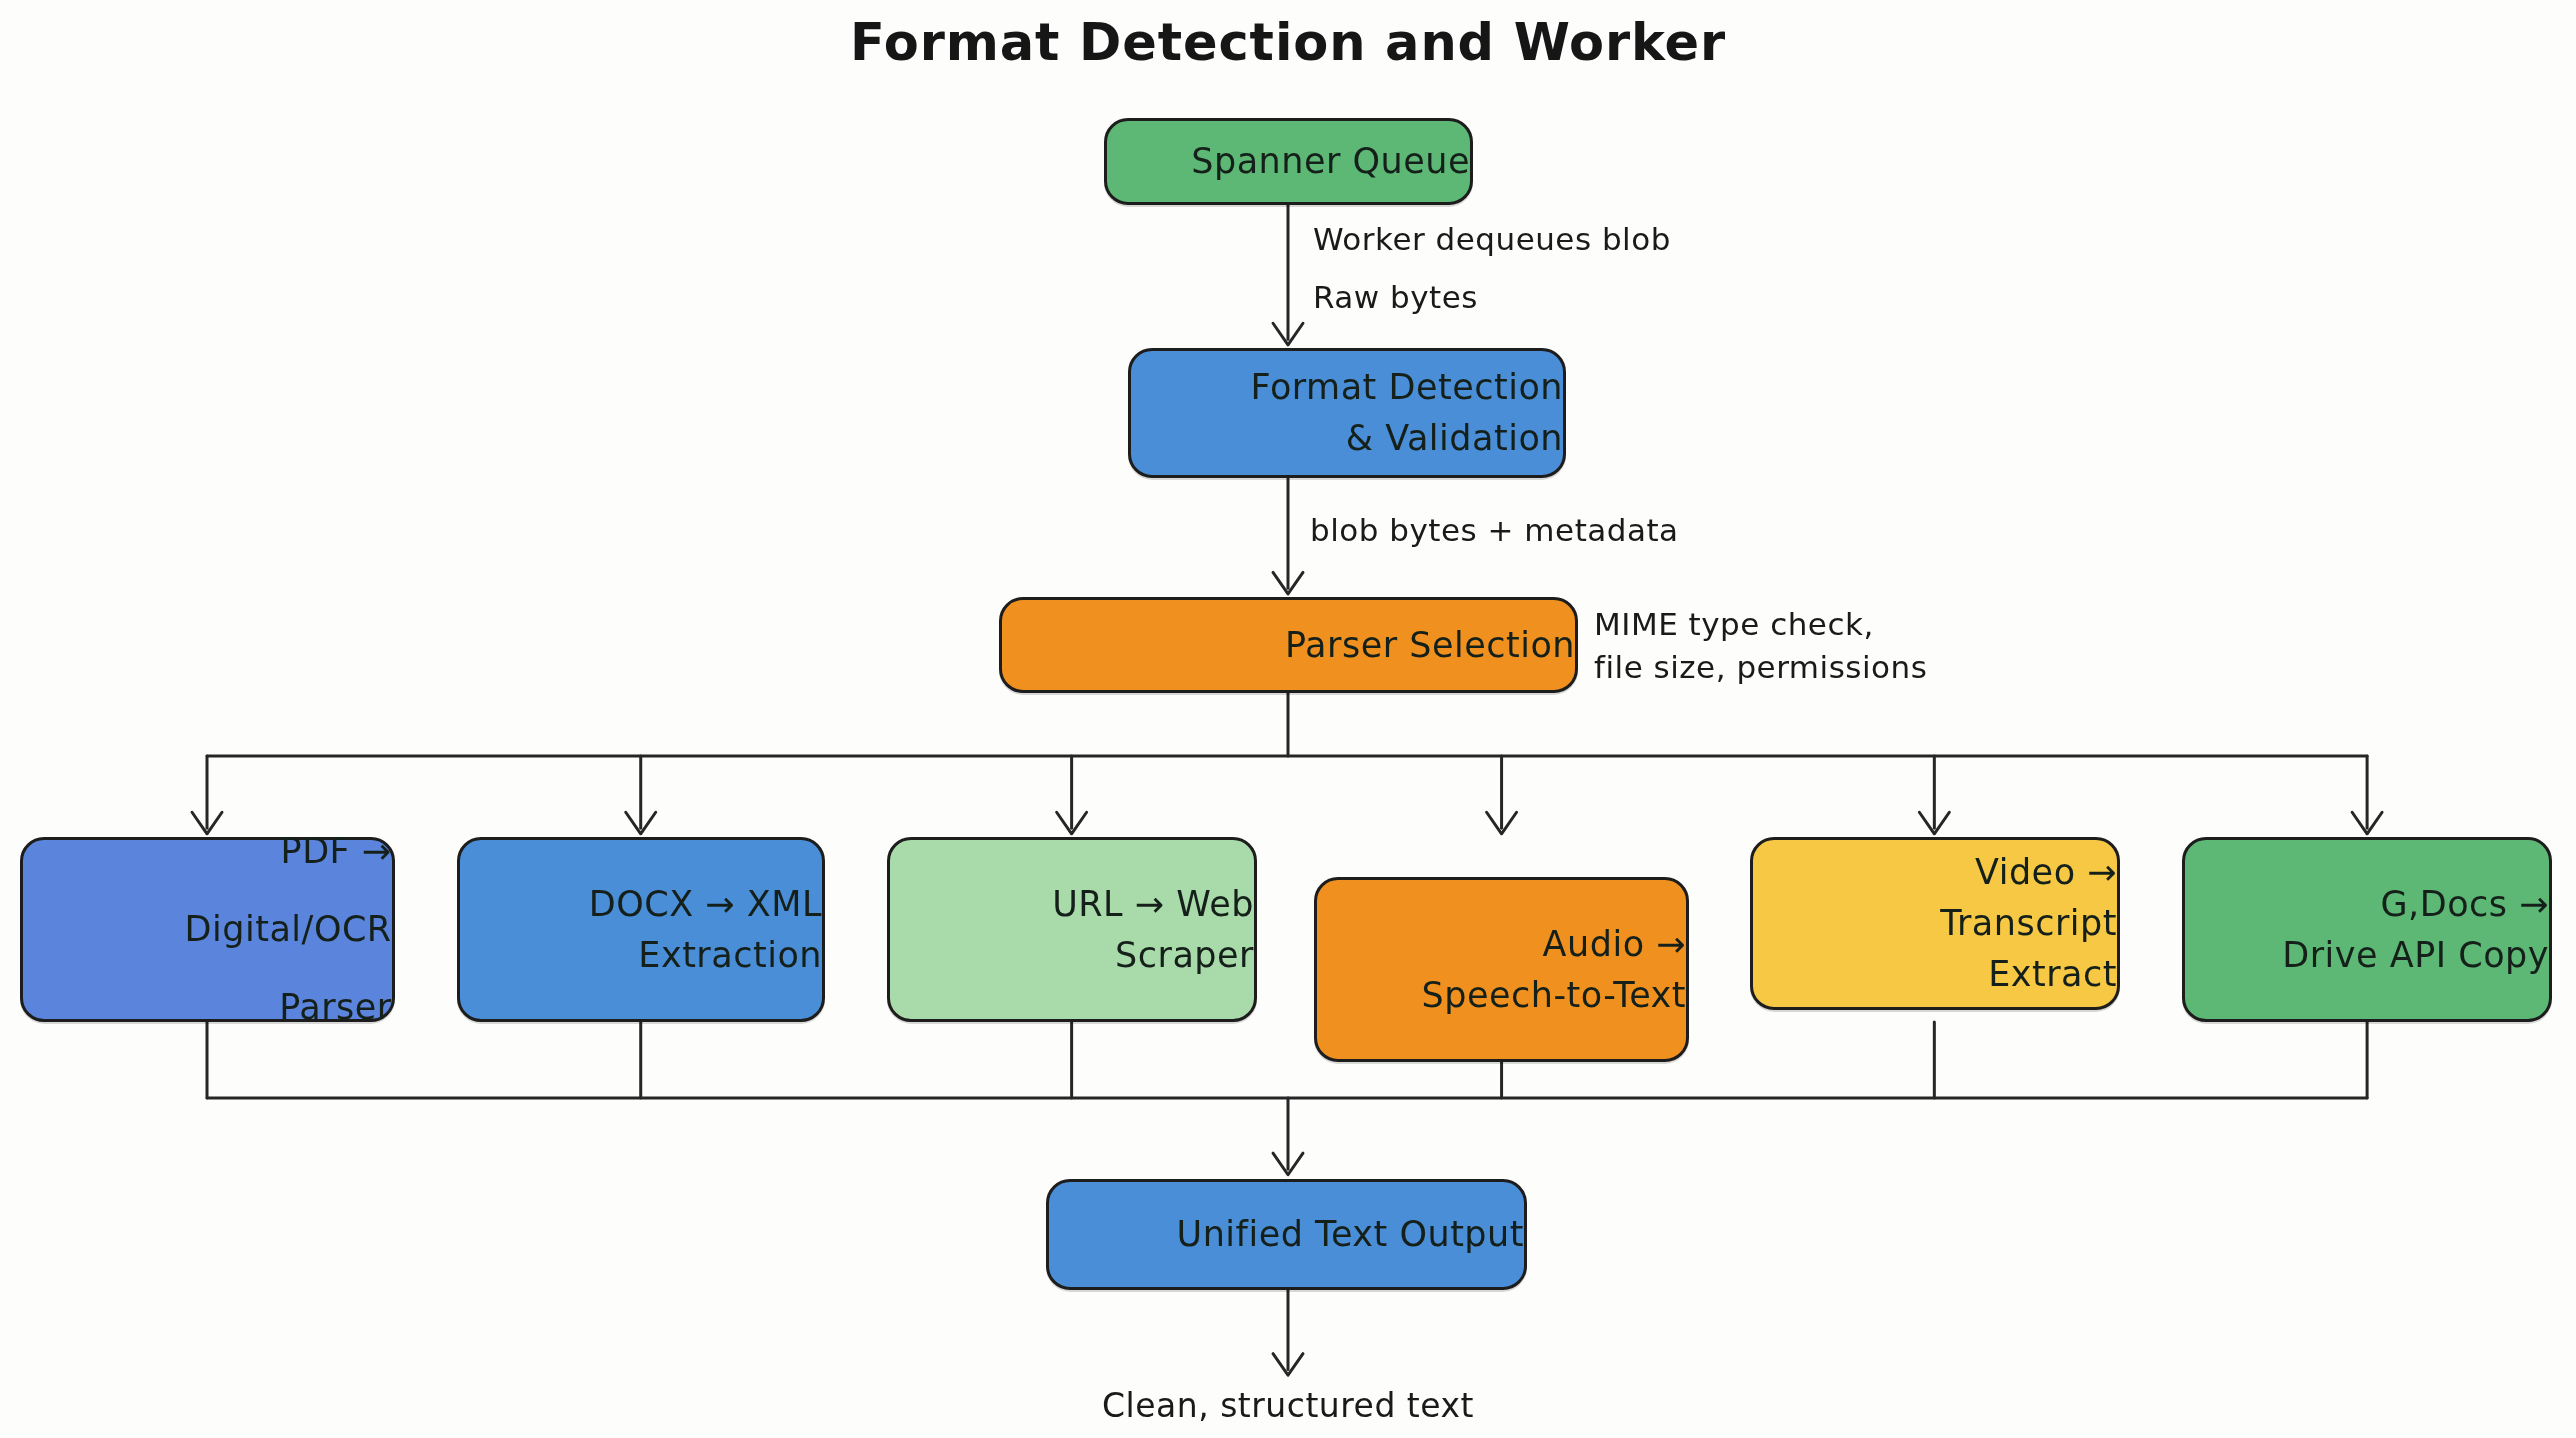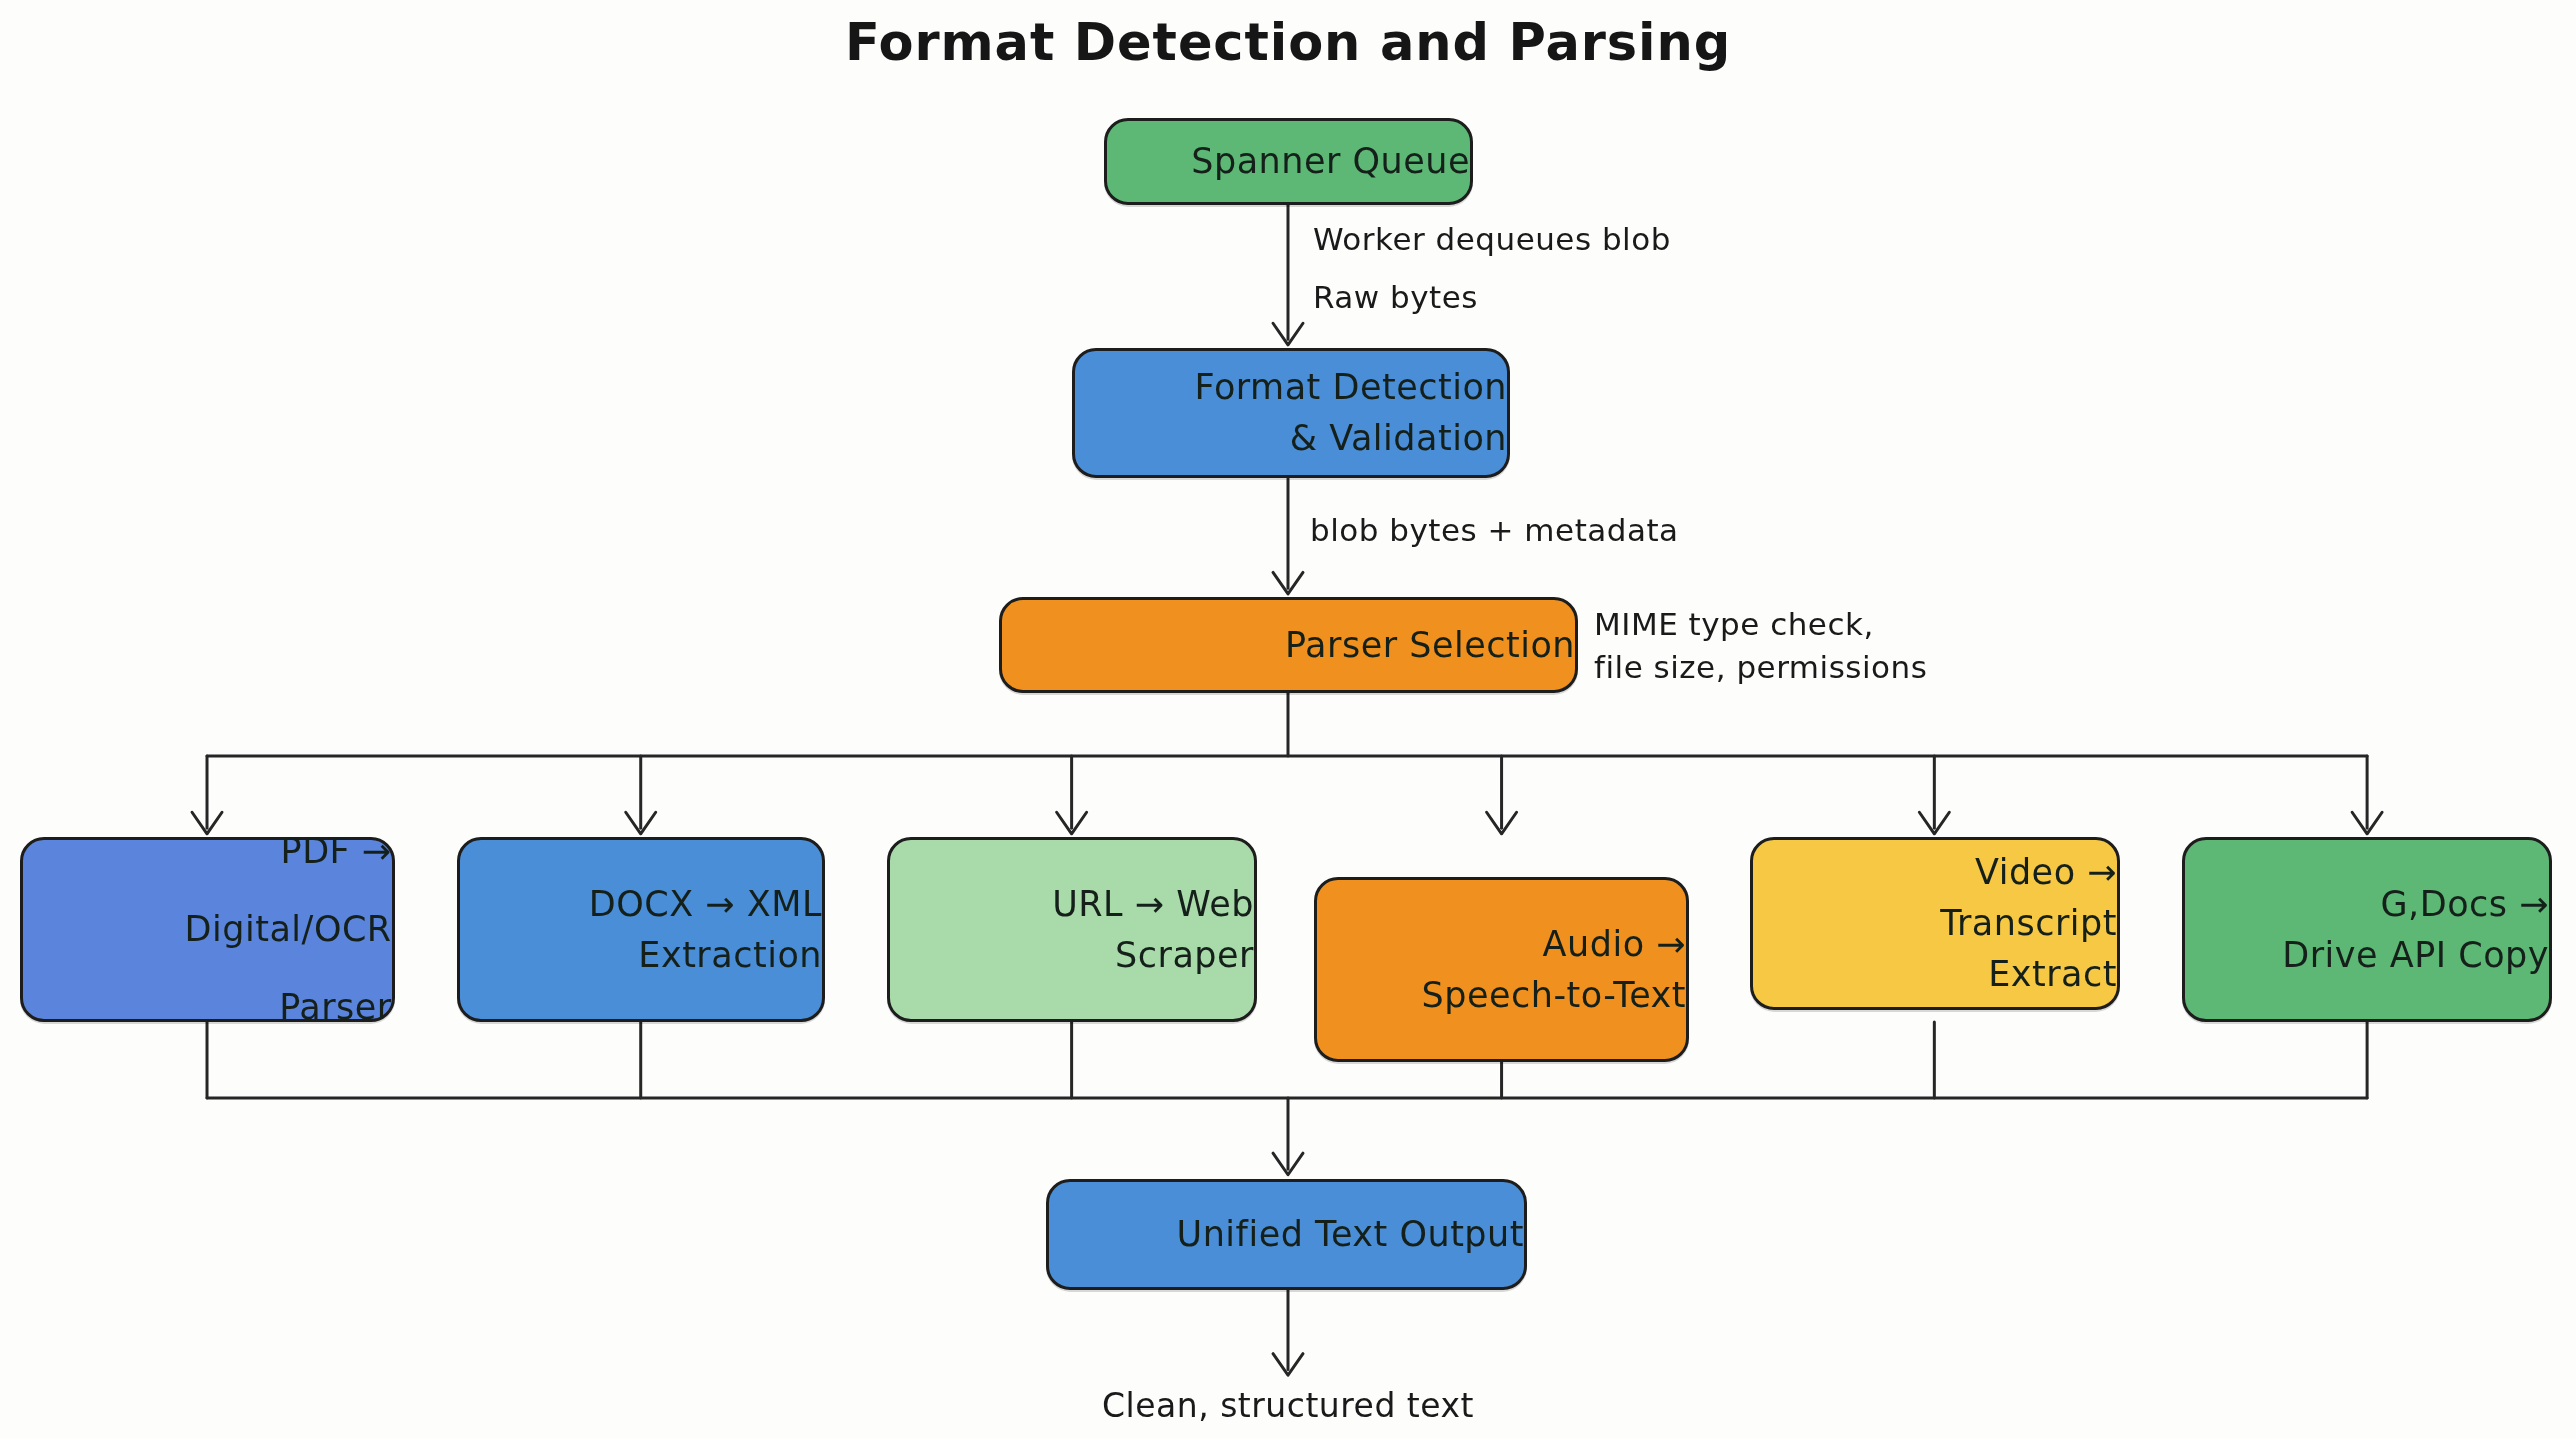--- a/index.html
+++ b/index.html
@@ -109,27 +109,27 @@
     <path class="wire" d="M2527 1091 L2527 1172"></path>
     <path class="wire" d="M221 1172 L2527 1172"></path>
 
     <path class="wire" d="M1375 1172 L1375 1248"></path>
     <path class="wire" d="M1359 1231 L1375 1254 L1391 1231"></path>
 
     <path class="wire" d="M1375 1377 L1375 1462"></path>
     <path class="wire" d="M1359 1445 L1375 1468 L1391 1445"></path>
   </svg>
 
-  <div class="title">Format Detection and Parsing</div>
+  <div class="title">Format Detection and Worker</div>
 
   <div class="node" style="left: 1104px; top: 118px; width: 369px; height: 87px; background-color: rgb(92, 184, 116);">
     <span>Spanner Queue</span>
   </div>
 
-  <div class="node" style="left: 1072px; top: 348px; width: 438px; height: 130px; background-color: rgb(74, 142, 216);">
+  <div class="node" style="left: 1128px; top: 348px; width: 438px; height: 130px; background-color: rgb(74, 142, 216);">
     <span>Format Detection</span>
     <span>&amp; Validation</span>
   </div>
 
   <div class="node" style="left: 999px; top: 597px; width: 579px; height: 96px; background-color: rgb(240, 145, 31);">
     <span>Parser Selection</span>
   </div>
 
   <div class="node" style="left: 19.7px; top: 837px; width: 375px; height: 185px; background-color: rgb(91, 133, 220); gap: 27px;">
     <span>PDF →</span>

